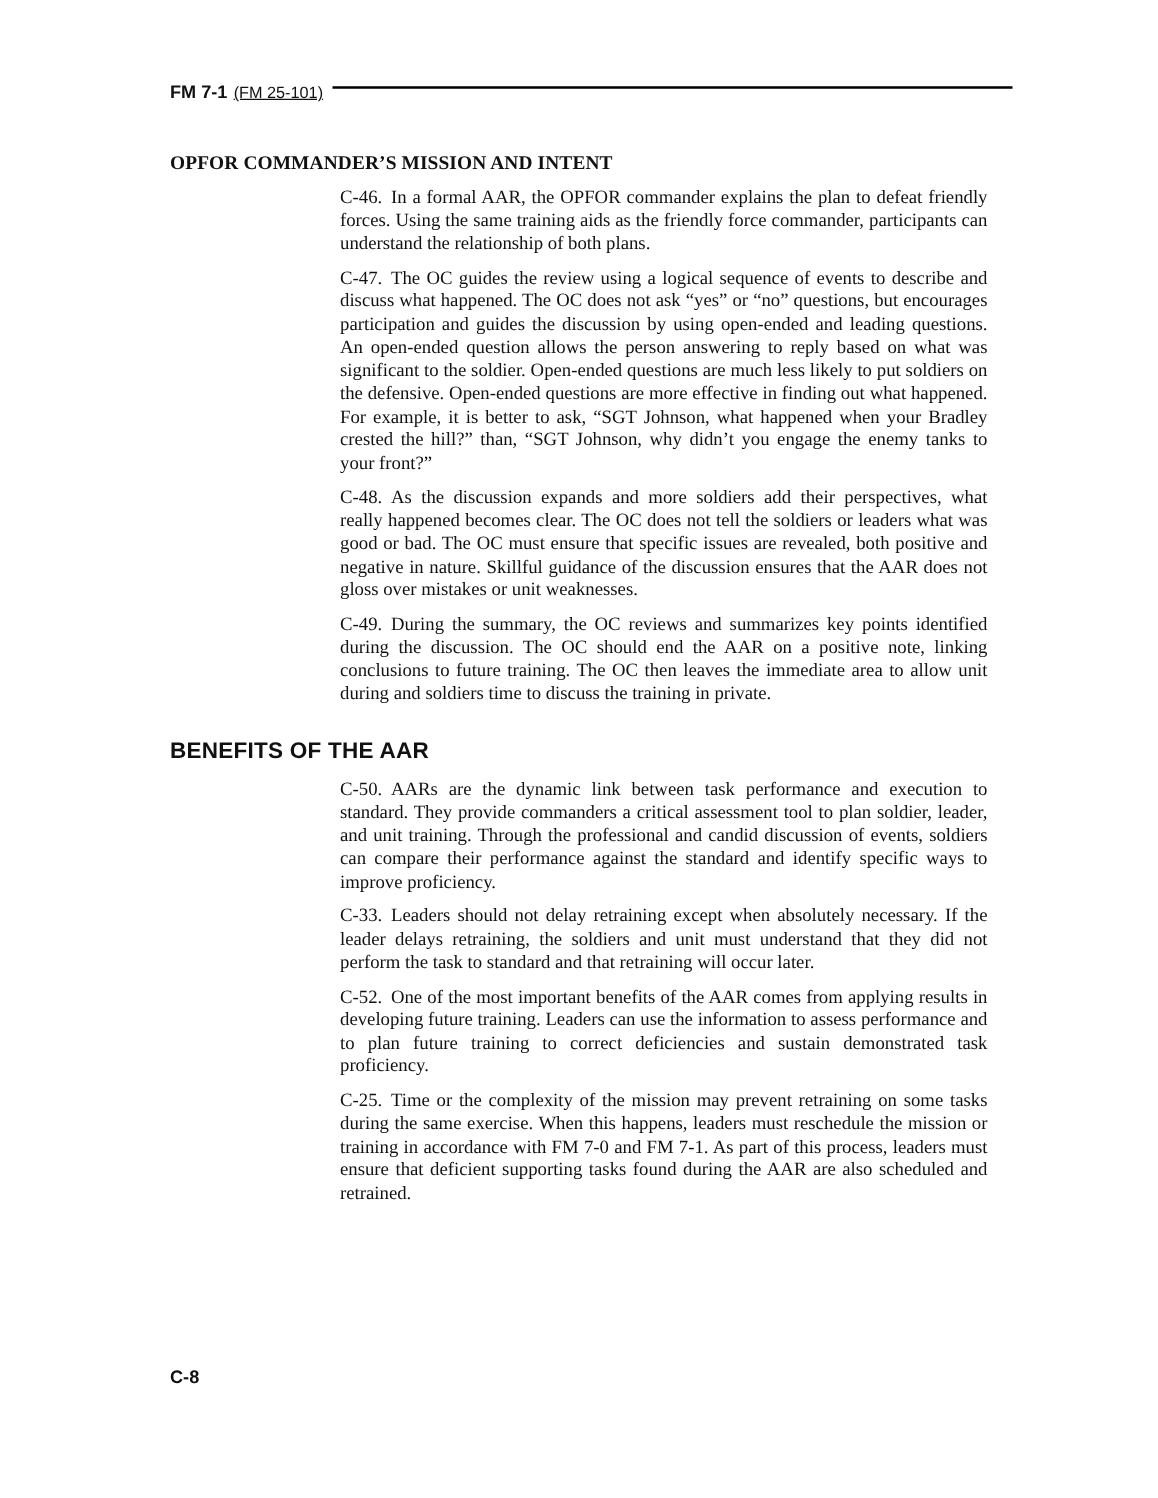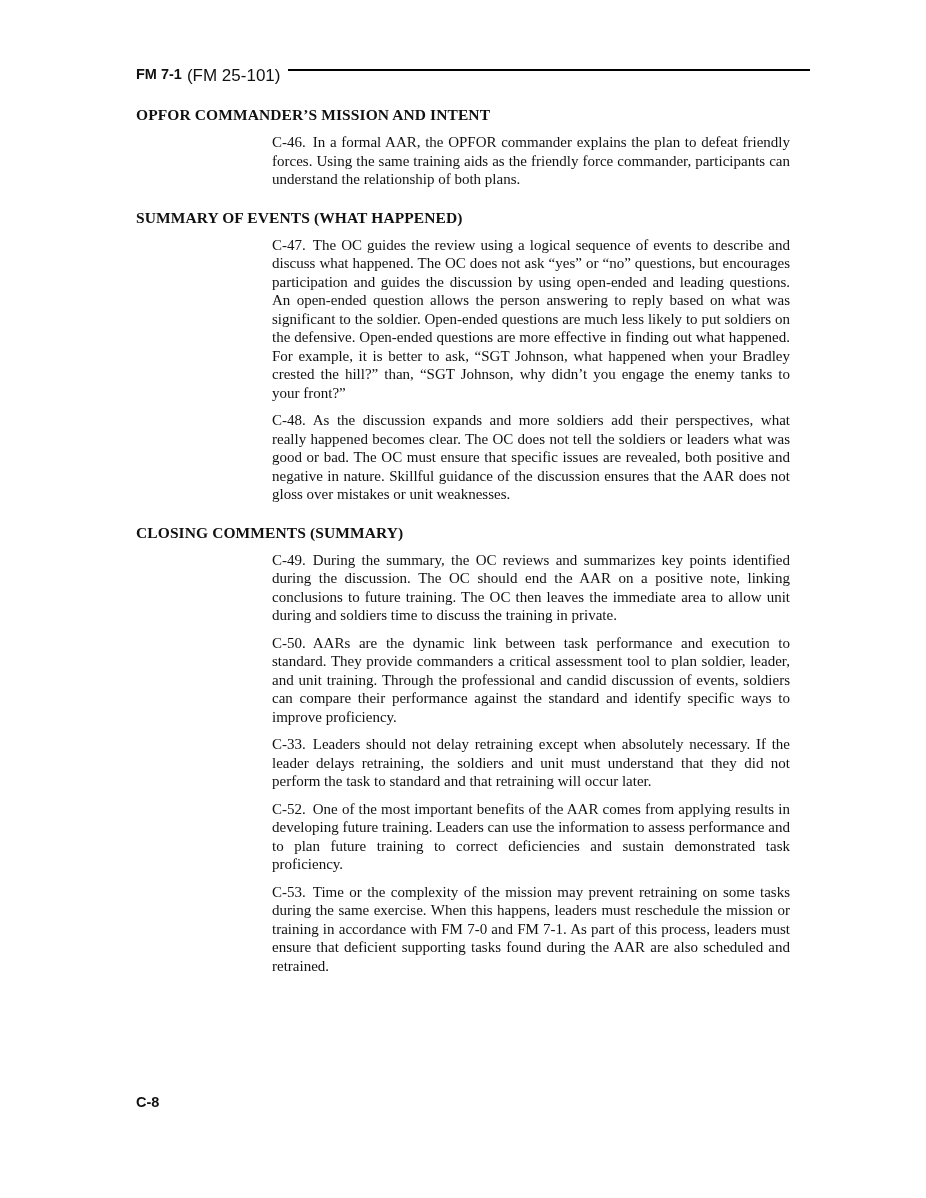--- a/index.html
+++ b/index.html
@@ -18,21 +18,21 @@
     position: absolute;
     top: 66px;
     left: 136px;
     right: 116px;
     display: flex;
     align-items: flex-start;
     font-family: "Liberation Sans", sans-serif;
     white-space: nowrap;
   }
   .hdr-bold { font-weight: bold; font-size: 14.5px; }
-  .hdr-light { font-size: 17px; margin-left: 5px; }
+  .hdr-light { font-size: 13px; margin-left: 5px; text-decoration: underline; }
   .hdr-rule {
     flex: 1;
     height: 2px;
     background: #000;
     margin-left: 8px;
     margin-top: 3px;
   }
 
   .content {
     position: absolute;
@@ -41,21 +41,21 @@
     width: 656px;
   }
 
   .sub-heading {
     font-family: "Liberation Serif", serif;
     font-weight: bold;
     font-size: 15.5px;
     letter-spacing: 0.1px;
     margin: 20px 0 9px 0;
   }
-  .doc-section:first-child .sub-heading { margin-top: 0; }
+  .doc-section:first-child .sub-heading { margin-top: 16px; }
 
   .major-heading {
     font-family: "Liberation Sans", sans-serif;
     font-weight: bold;
     font-size: 18px;
     letter-spacing: 0.2px;
     margin: 25px 0 12px 0;
   }
 
   .body-para {
@@ -90,48 +90,47 @@
   <div class="content">
 
     <section class="doc-section">
       <h2 class="sub-heading">OPFOR COMMANDER’S MISSION AND INTENT</h2>
       <p class="body-para">
         <span class="para-label">C-46.</span><span>In a formal AAR, the OPFOR commander explains the plan to defeat friendly forces. Using the same training aids as the friendly force commander, participants can understand the relationship of both plans.</span>
       </p>
     </section>
 
     <section class="doc-section">
-      <h2 class="sub-heading">SUMMARY OF EVENTS (WHAT HAPPENED)</h2>
       <p class="body-para">
         <span class="para-label">C-47.</span><span>The OC guides the review using a logical sequence of events to describe and discuss what happened. The OC does not ask “yes” or “no” questions, but encourages participation and guides the discussion by using open-ended and leading questions. An open-ended question allows the person answering to reply based on what was significant to the soldier. Open-ended questions are much less likely to put soldiers on the defensive. Open-ended questions are more effective in finding out what happened. For example, it is better to ask, “SGT Johnson, what happened when your Bradley crested the hill?” than, “SGT Johnson, why didn’t you engage the enemy tanks to your front?”</span>
       </p>
       <p class="body-para">
         <span class="para-label">C-48.</span><span>As the discussion expands and more soldiers add their perspectives, what really happened becomes clear. The OC does not tell the soldiers or leaders what was good or bad. The OC must ensure that specific issues are revealed, both positive and negative in nature. Skillful guidance of the discussion ensures that the AAR does not gloss over mistakes or unit weaknesses.</span>
       </p>
     </section>
 
     <section class="doc-section">
-      <h2 class="sub-heading">CLOSING COMMENTS (SUMMARY)</h2>
       <p class="body-para">
         <span class="para-label">C-49.</span><span>During the summary, the OC reviews and summarizes key points identified during the discussion. The OC should end the AAR on a positive note, linking conclusions to future training. The OC then leaves the immediate area to allow unit during and soldiers time to discuss the training in private.</span>
       </p>
     </section>
 
     <section class="doc-section">
+      <h2 class="major-heading">BENEFITS OF THE AAR</h2>
       <p class="body-para">
         <span class="para-label">C-50.</span><span>AARs are the dynamic link between task performance and execution to standard. They provide commanders a critical assessment tool to plan soldier, leader, and unit training. Through the professional and candid discussion of events, soldiers can compare their performance against the standard and identify specific ways to improve proficiency.</span>
       </p>
       <p class="body-para">
         <span class="para-label">C-33.</span><span>Leaders should not delay retraining except when absolutely necessary. If the leader delays retraining, the soldiers and unit must understand that they did not perform the task to standard and that retraining will occur later.</span>
       </p>
       <p class="body-para">
         <span class="para-label">C-52.</span><span>One of the most important benefits of the AAR comes from applying results in developing future training. Leaders can use the information to assess performance and to plan future training to correct deficiencies and sustain demonstrated task proficiency.</span>
       </p>
       <p class="body-para">
-        <span class="para-label">C-53.</span><span>Time or the complexity of the mission may prevent retraining on some tasks during the same exercise. When this happens, leaders must reschedule the mission or training in accordance with FM 7-0 and FM 7-1. As part of this process, leaders must ensure that deficient supporting tasks found during the AAR are also scheduled and retrained.</span>
+        <span class="para-label">C-25.</span><span>Time or the complexity of the mission may prevent retraining on some tasks during the same exercise. When this happens, leaders must reschedule the mission or training in accordance with FM 7-0 and FM 7-1. As part of this process, leaders must ensure that deficient supporting tasks found during the AAR are also scheduled and retrained.</span>
       </p>
     </section>
 
   </div>
 
   <div class="footer">
     <span>C-8</span>
   </div>
 
 </div>

